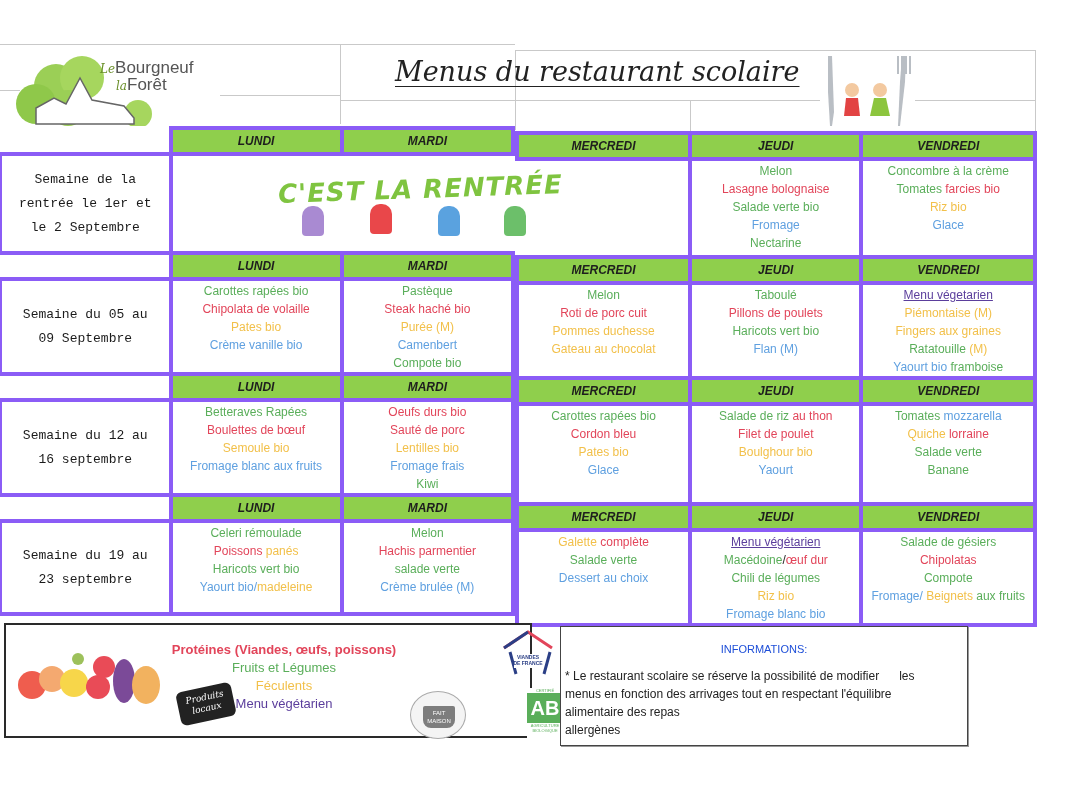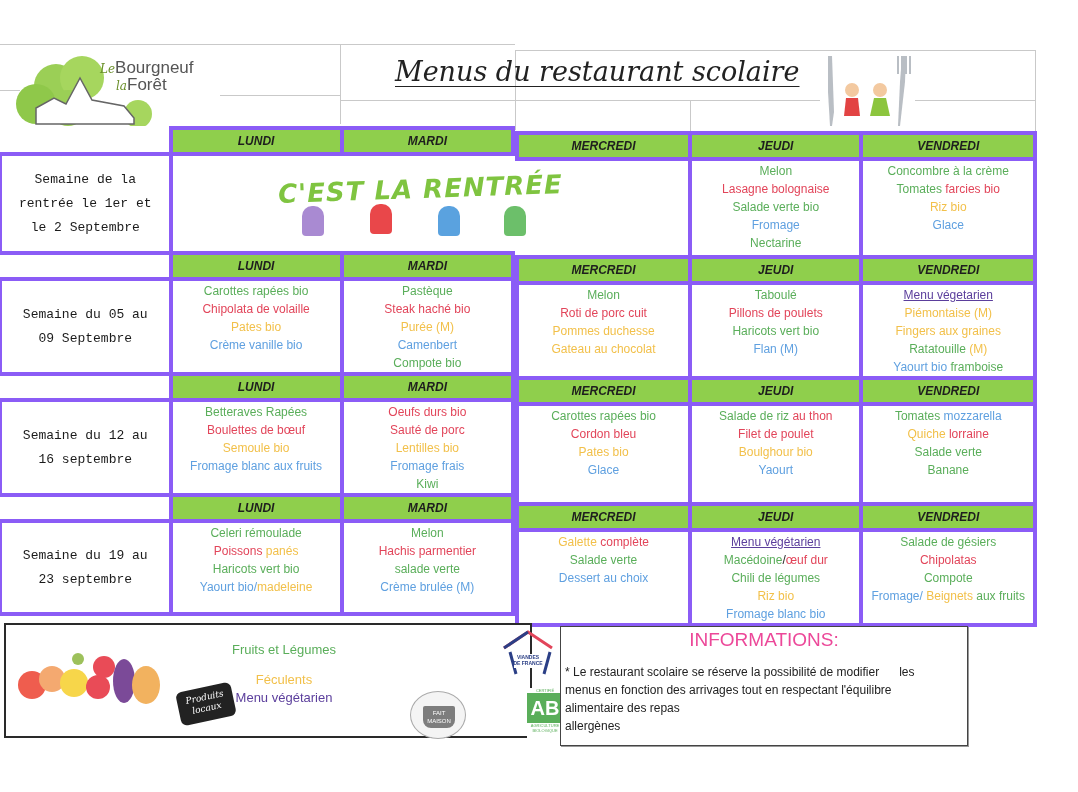--- a/index.html
+++ b/index.html
@@ -273,22 +273,23 @@
     <circle cx="20" cy="36" r="14" fill="#ef5d4e"></circle>
     <circle cx="40" cy="30" r="13" fill="#f4a970"></circle>
     <circle cx="62" cy="34" r="14" fill="#f7d64a"></circle>
     <circle cx="86" cy="38" r="12" fill="#e94b57"></circle>
     <circle cx="92" cy="18" r="11" fill="#e94b57"></circle>
     <ellipse cx="112" cy="32" rx="11" ry="22" fill="#7b4a98"></ellipse>
     <ellipse cx="134" cy="36" rx="14" ry="19" fill="#f2b25f"></ellipse>
     <circle cx="66" cy="10" r="6" fill="#9dc15b"></circle>
   </svg>
   <div class="abs" style="left:148px;top:16px;width:260px;text-align:center;font-size:13px;line-height:18px;">
+    <div style="color:#e2455a;font-weight:bold;">Protéines (Viandes, œufs, poissons)</div>
     <div style="color:#5aae5a;">Fruits et Légumes</div>
-    <div style="color:#f2c04a;margin-top:12px;">Féculents</div>
+    <div style="color:#f2c04a;">Féculents</div>
     <div style="color:#5b3e9c;">Menu végétarien</div>
   </div>
   <div class="abs" style="left:172px;top:62px;width:56px;height:34px;background:#222;border-radius:6px;transform:rotate(-12deg);color:#fff;font-family:'DejaVu Serif',serif;font-style:italic;font-size:9px;line-height:11px;text-align:center;padding-top:5px;box-sizing:border-box;">
     <span>Produits locaux</span>
   </div>
   <div class="abs" style="left:404px;top:66px;width:56px;height:48px;border-radius:50%;border:1px solid #aaa;background:#f4f4f4;">
     <div style="position:absolute;left:12px;top:14px;width:32px;height:22px;background:#7d7d7d;border-radius:2px 2px 8px 8px;color:#fff;font-size:6px;line-height:8px;text-align:center;padding-top:3px;box-sizing:border-box;">
       <span>FAIT</span><br><span>MAISON</span>
     </div>
   </div>
@@ -306,20 +307,20 @@
   </div>
 </div>
 
 <div class="abs" style="left:527px;top:688px;width:36px;height:52px;background:#fff;">
   <div style="font-size:4px;color:#5aae5a;text-align:center;">CERTIFIÉ</div>
   <div style="background:#5aae5a;color:#fff;font-weight:bold;font-size:20px;text-align:center;height:30px;line-height:30px;">AB</div>
   <div style="font-size:4px;color:#5aae5a;text-align:center;line-height:5px;">AGRICULTURE BIOLOGIQUE</div>
 </div>
 
 <div class="abs info-box" style="left:560px;top:626px;width:408px;height:120px;">
-  <div style="text-align:center;color:#ec4899;font-size:19px;margin-top:2px;">INFORMATIONS:</div>
+  <div style="text-align:center;color:#1d4ed8;font-size:11px;margin-top:16px;">INFORMATIONS:</div>
   <div style="font-size:12px;line-height:18px;color:#222;padding-left:4px;margin-top:12px;">
     <div style="white-space:pre;">* Le restaurant scolaire se réserve la possibilité de modifier      les</div>
     <div>menus en fonction des arrivages tout en respectant l'équilibre</div>
     <div>alimentaire des repas</div>
     <div>allergènes</div>
   </div>
 </div>
 
 </body></html>

